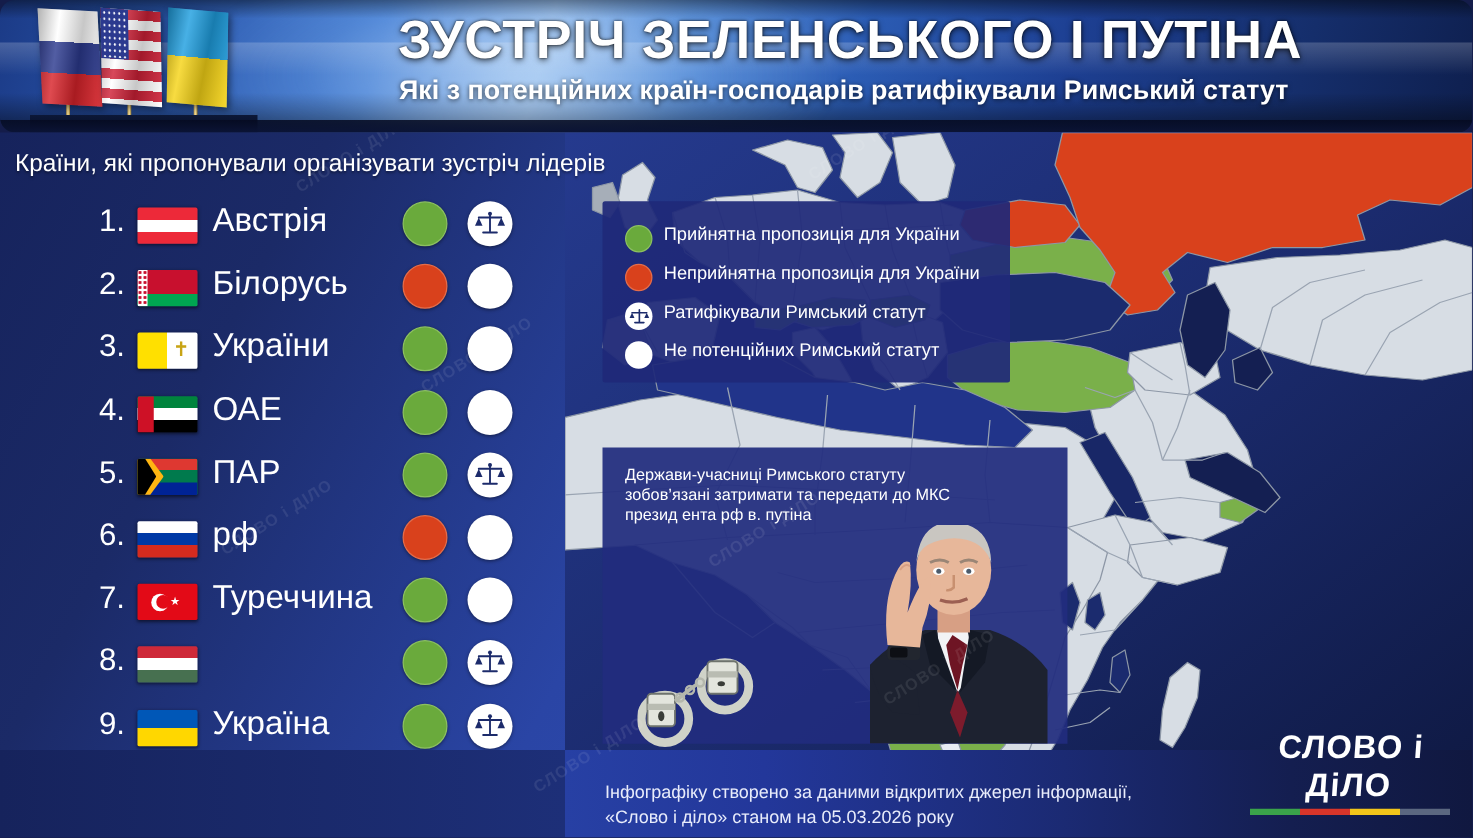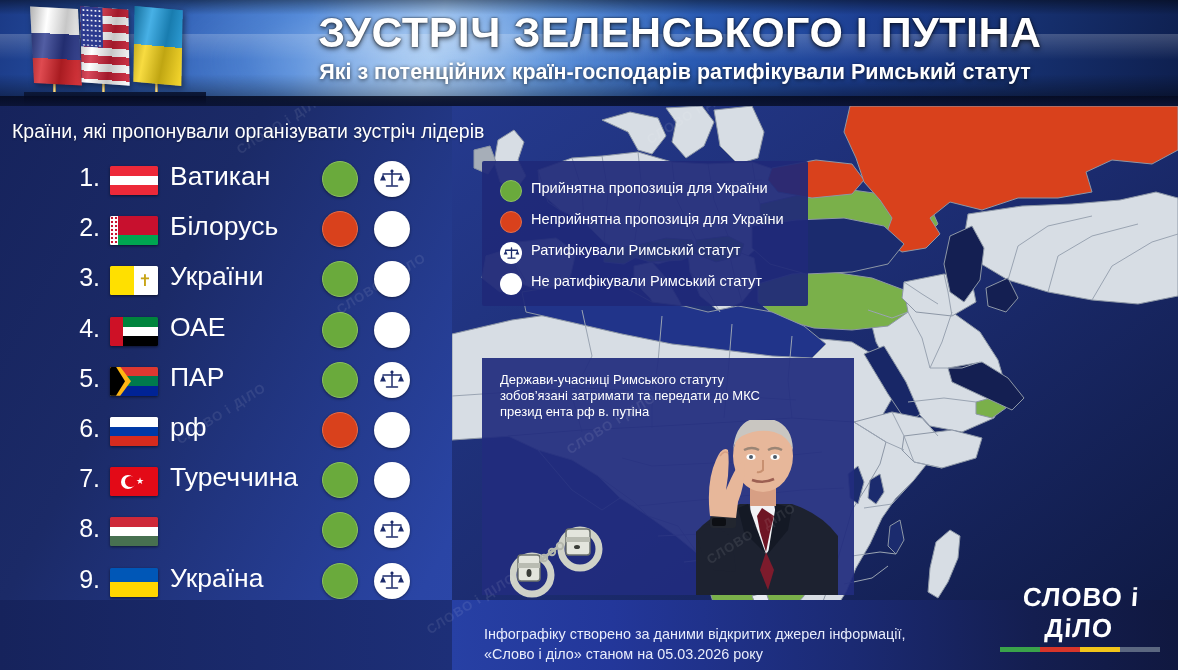--- a/index.html
+++ b/index.html
@@ -12,20 +12,21 @@
   }
   #page { position: relative; width: 1178px; height: 670px; overflow: hidden; }
 
   
   .header {
     position: absolute; left: 0; top: 0; width: 1178px; height: 106px;
     background:
       linear-gradient(to bottom, rgba(0,0,0,.45) 0%, rgba(0,0,0,0) 14%, rgba(0,0,0,0) 70%, rgba(0,0,0,.55) 100%),
       linear-gradient(105deg,#1b3a86 0%,#2a57ad 12%,#4f86d8 26%,#9dc2ef 37%,#5a90da 46%,#2b5cb4 58%,#1d3f92 72%,#16306f 86%,#0e1f4e 100%);
     overflow: hidden;
+    border-radius: 12px;
   }
   .header-glow {
     position: absolute; left: 150px; top: -40px; width: 520px; height: 200px;
     background: radial-gradient(ellipse at center, rgba(190,218,247,.55) 0%, rgba(120,170,230,.15) 45%, rgba(0,0,0,0) 72%);
     filter: blur(4px);
   }
   .header-stripe {
     position: absolute; left: 0; top: 34px; width: 1178px; height: 26px;
     background: linear-gradient(to bottom, rgba(255,255,255,.20), rgba(255,255,255,0));
   }
@@ -405,21 +406,21 @@
       </svg>
     </div>
 
     <div class="list-caption">Країни, які пропонували організувати зустріч лідерів</div>
 
     <div class="rows">
 
       <div class="row">
         <div class="rank">1.</div>
         <div class="flag f-at"></div>
-        <div class="cname">Ватикан</div>
+        <div class="cname">Австрія</div>
         <div class="dot accept"></div>
         <div class="dot scales">
           <svg width="26" height="26" viewBox="0 0 26 26">
               <g fill="none" stroke="#1c2b6b" stroke-width="1.5" stroke-linecap="round">
                 <path d="M13 4.5 L13 19"></path>
                 <path d="M4 8 L22 8"></path>
                 <path d="M4 8 L1 14.5 L7 14.5 Z" fill="#1c2b6b" stroke="none"></path>
                 <path d="M22 8 L19 14.5 L25 14.5 Z" fill="#1c2b6b" stroke="none"></path>
                 <path d="M7.5 20 L18.5 20"></path>
               </g>
@@ -581,21 +582,21 @@
                   <path d="M4 8 L1 14.5 L7 14.5 Z" fill="#1c2b6b" stroke="none"></path>
                   <path d="M22 8 L19 14.5 L25 14.5 Z" fill="#1c2b6b" stroke="none"></path>
                   <path d="M7.5 20 L18.5 20"></path>
                 </g>
               </svg>
           </span>
           <span class="leg-txt">Ратифікували Римський статут</span>
         </div>
         <div class="leg-row">
           <span class="leg-dot w"></span>
-          <span class="leg-txt">Не ратифікували Римський статут</span>
+          <span class="leg-txt">Не потенційних Римський статут</span>
         </div>
       </div>
     </div>
 
     <div class="info">
       <div class="info-txt">Держави-учасниці Римського статуту зобов’язані затримати та передати до МКС презид ента рф в. путіна</div>
 
       <div class="cuffs">
         <svg width="105" height="90" viewBox="0 0 105 90">
           <g stroke="#6e736d" stroke-width="1.5" fill="#cfd2c8">

